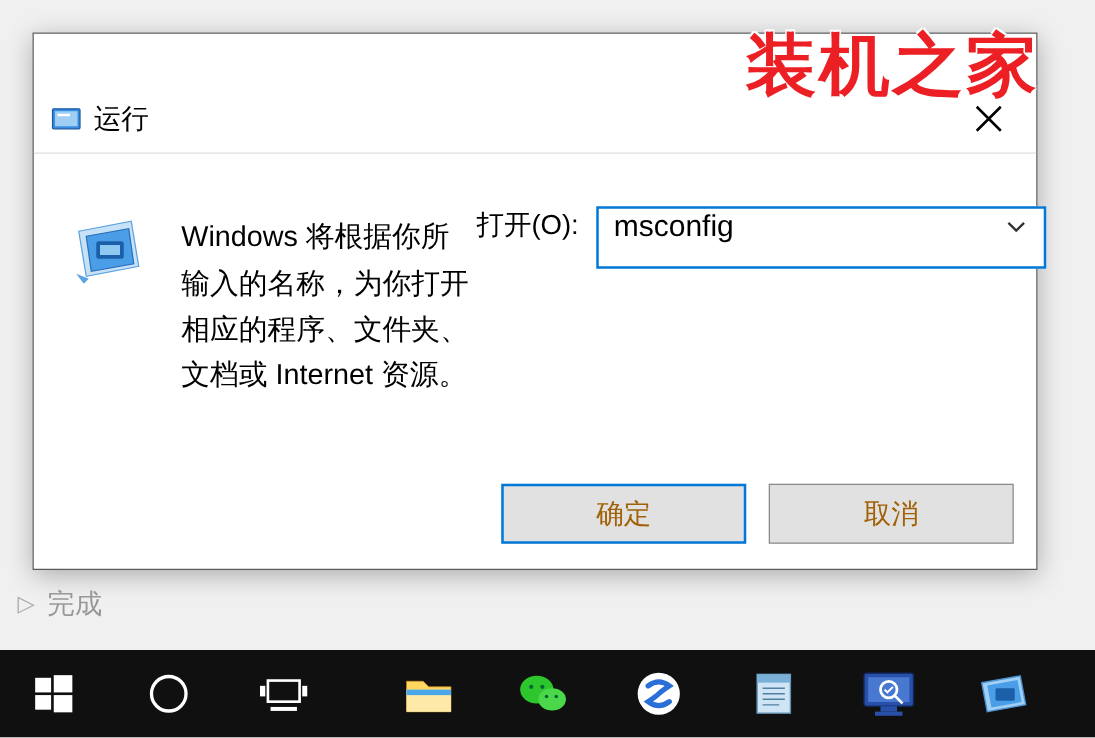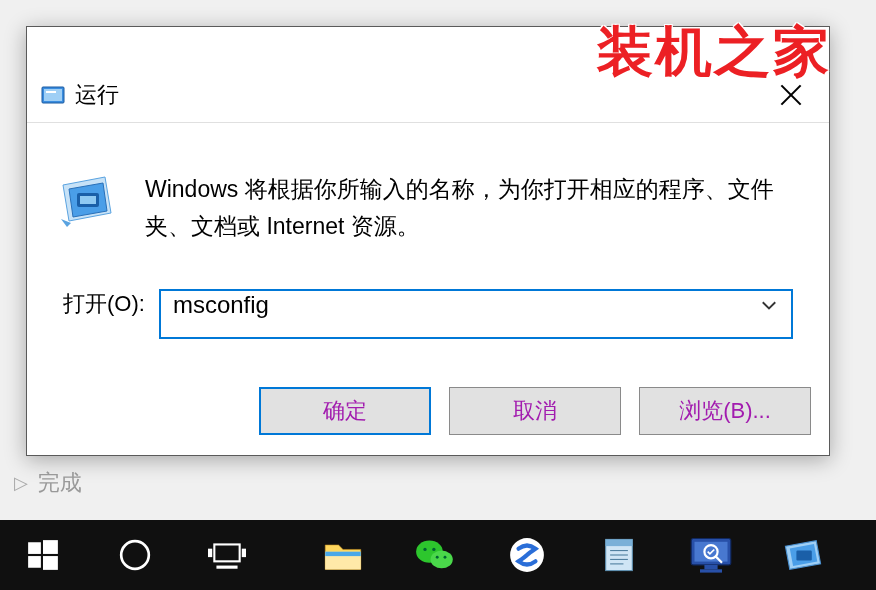--- a/index.html
+++ b/index.html
@@ -64,21 +64,21 @@
     letter-spacing: 2px;
     text-shadow: 1px 1px 0 #fff, -1px -1px 0 #fff, 1px -1px 0 #fff, -1px 1px 0 #fff;
     z-index: 20;
     pointer-events: none;
     transform: scaleX(1.05);
   }
   .body-area {
     flex: 1;
     padding: 22px 36px 10px 36px;
     display: flex;
-    flex-direction: column;
+    flex-direction: row;
   }
   .info-row {
     display: flex;
     align-items: flex-start;
     gap: 28px;
     margin-top: 24px;
     margin-bottom: 24px;
   }
   .run-big-icon {
     flex: 0 0 auto;
@@ -127,27 +127,27 @@
     color: #333;
     padding: 0 4px;
   }
   .button-row {
     display: flex;
     justify-content: flex-end;
     gap: 18px;
     padding: 12px 18px 20px 18px;
   }
   .btn {
-    width: 172px;
+    width: 196px;
     height: 48px;
     border: 1px solid #8a8a8a;
     background: #e1e1e1;
     font-size: 22px;
     font-family: inherit;
-    color: #a21caf;
+    color: #a16207;
     display: flex;
     align-items: center;
     justify-content: center;
     cursor: default;
   }
   .btn.primary {
     border: 2px solid #0078d7;
     background: #e1e1e1;
   }
   .under-dialog {
@@ -232,21 +232,20 @@
             <polyline points="1,1 6,6 11,1" fill="none" stroke="#333" stroke-width="1.5"></polyline>
           </svg>
         </span>
       </div>
     </div>
   </div>
 
   <div class="button-row">
     <button class="btn primary">确定</button>
     <button class="btn">取消</button>
-    <button class="btn">浏览(B)...</button>
   </div>
 </div>
 
 <div class="under-dialog">
   <span class="tri">▷</span>
   <span>完成</span>
 </div>
 
 <div class="taskbar">
   <div class="tb-item">

